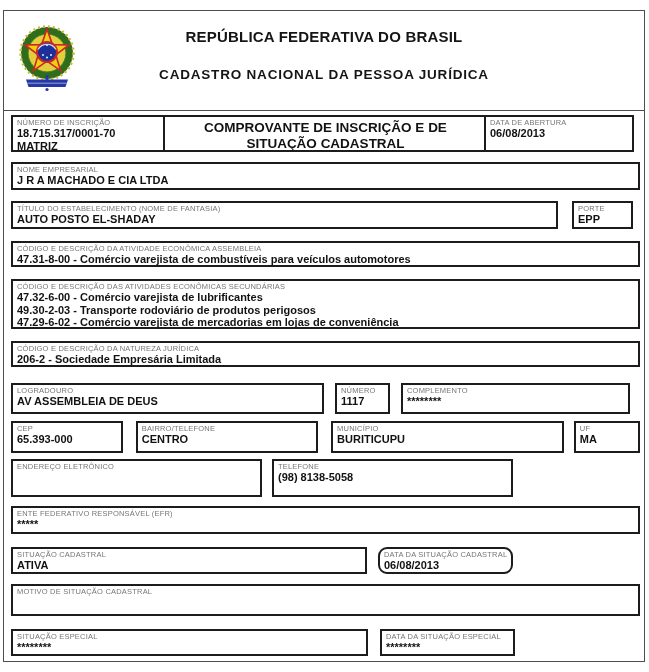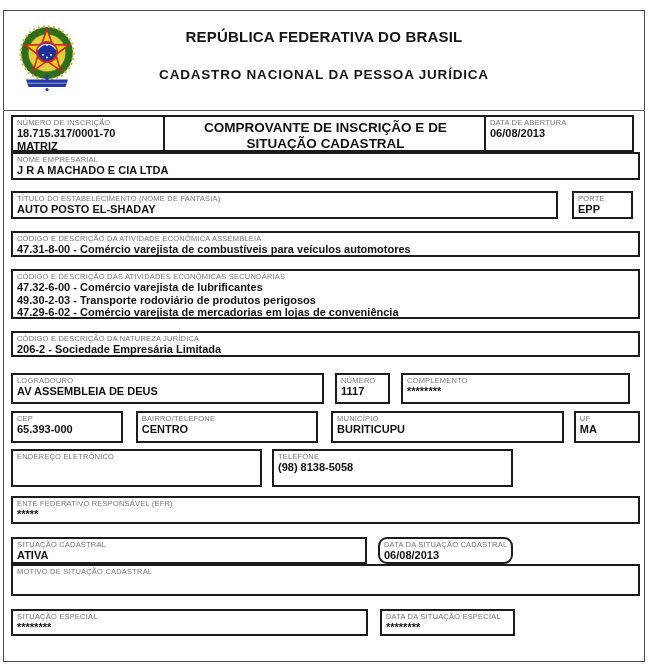--- a/index.html
+++ b/index.html
@@ -18,21 +18,21 @@
   .fvalue{font-size:11px;font-weight:bold;color:#121212;line-height:12.5px;white-space:nowrap;}
   
   .title-row{display:flex;border:2px solid #1c1c1c;box-sizing:border-box;height:37px;margin-right:6px;background:#fff;}
   .title-row .cell{box-sizing:border-box;padding:1px 2px 0 4px;}
   .title-row .cell + .cell{border-left:2px solid #1c1c1c;}
   .cell-inscricao{width:150px;}
   .cell-doctitle{flex:1;display:flex;align-items:flex-start;justify-content:center;}
   .doc-title{font-size:13.5px;font-weight:bold;color:#121212;text-align:center;line-height:15.5px;padding-top:2px;}
   .cell-abertura{width:148px;}
   
-  .mt10{margin-top:0}.mt11{margin-top:11px}.mt12{margin-top:12px}.mt16{margin-top:16px}
+  .mt10{margin-top:10px}.mt11{margin-top:11px}.mt12{margin-top:12px}.mt16{margin-top:16px}
   .mt7{margin-top:7px}.mt6{margin-top:6px}.mt9{margin-top:9px}.mt13{margin-top:13px}
   
   .h28{height:28px}.h26{height:26px}.h50{height:50px}.h31{height:31px}.h32{height:32px}
   .h38{height:38px}.h27{height:27px}
   .full{width:629px;}
   .w-titulo{flex:1;} .w-porte{width:61px;margin-left:14px;} .row-titulo{margin-right:7px;}
   .w-logradouro{width:313px;} .w-numero{width:55px;margin-left:11px;} .w-complemento{width:229px;margin-left:11px;}
   .w-cep{width:115px;} .w-bairro{width:188px;margin-left:13px;} .w-municipio{width:240px;margin-left:13px;} .w-uf{width:68px;margin-left:10px;}
   .w-email{width:251px;} .w-telefone{width:241px;margin-left:10px;}
   .w-situacao{width:356px;} .w-datasit{width:135px;margin-left:11px;border-radius:9px;}

